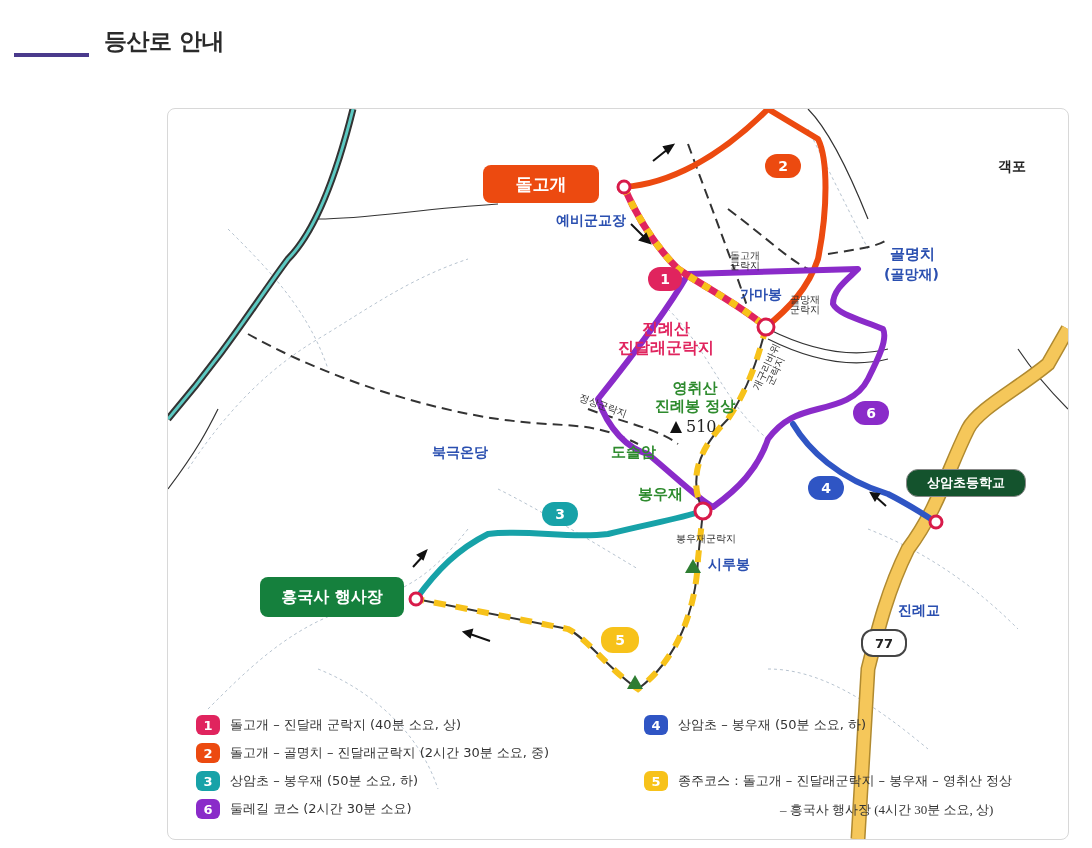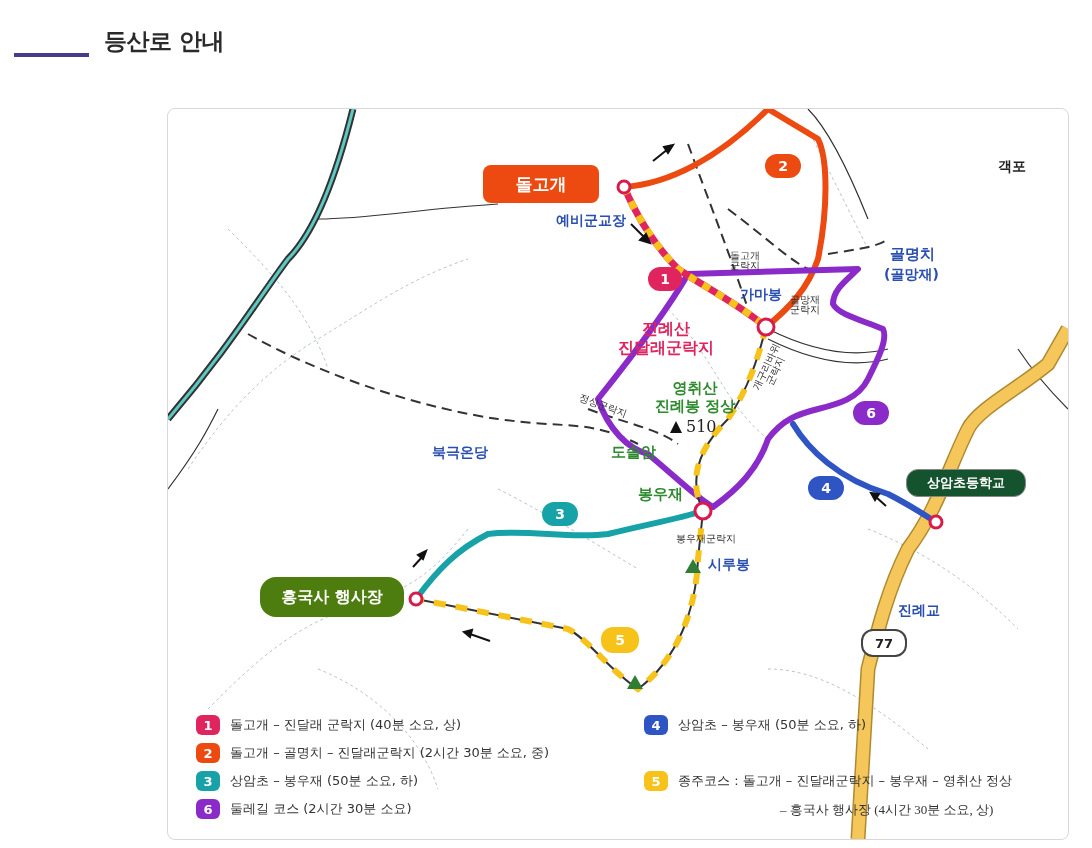--- a/index.html
+++ b/index.html
@@ -11,21 +11,21 @@
   .map-frame { position:absolute; left:167px; top:108px; width:900px; height:730px;
                border:1px solid #d8d8d8; border-radius:8px; background:#fff; overflow:hidden; }
   .map-svg { position:absolute; left:0; top:0; }
   .lbl { position:absolute; white-space:nowrap; font-weight:bold; line-height:1; }
   .lbl-blue { color:#2a4fb0; font-size:14px; }
   .lbl-dark { color:#333; font-size:10px; font-weight:normal; }
   .lbl-red { color:#e0245e; font-size:16px; text-align:center; }
   .lbl-green { color:#2e8b2e; font-size:15px; text-align:center; }
   .tag { position:absolute; color:#fff; font-weight:bold; display:flex; align-items:center; justify-content:center; }
   .tag-red { background:#ec4a10; border-radius:8px; font-size:17px; }
-  .tag-teal { background:#4d7c0f; border-radius:16px; font-size:16px; }
+  .tag-teal { background:#15803d; border-radius:8px; font-size:16px; }
   .tag-black { background:#14532d; border-radius:12px; font-size:13px; border:1px solid #888; }
   .num { position:absolute; color:#fff; font-weight:bold; font-size:14px; border-radius:12px;
          display:flex; align-items:center; justify-content:center; }
   .legend { position:absolute; left:28px; top:606px; width:870px; font-size:13px; color:#333; }
   .lg-item { position:absolute; display:flex; align-items:center; white-space:nowrap; }
   .lg-badge { width:24px; height:20px; border-radius:6px; color:#fff; font-weight:bold;
               font-size:13px; display:flex; align-items:center; justify-content:center; margin-right:10px; }
   .lg-cont { position:absolute; white-space:nowrap; }
   .route77 { position:absolute; left:693px; top:520px; width:42px; height:24px; border:2px solid #444;
              border-radius:12px; background:#fff; font-weight:bold; font-size:13px;

